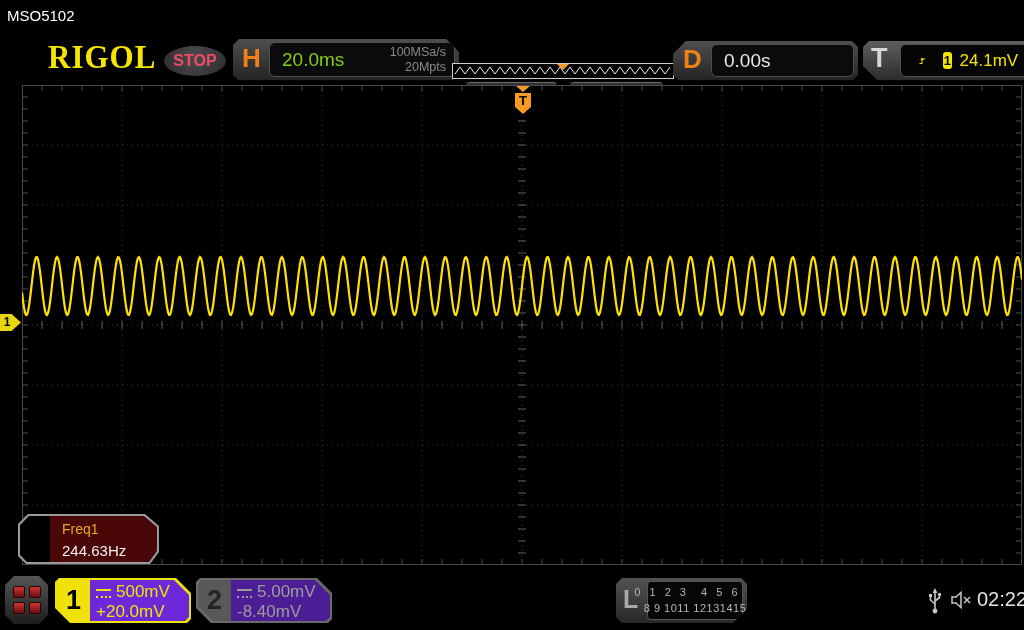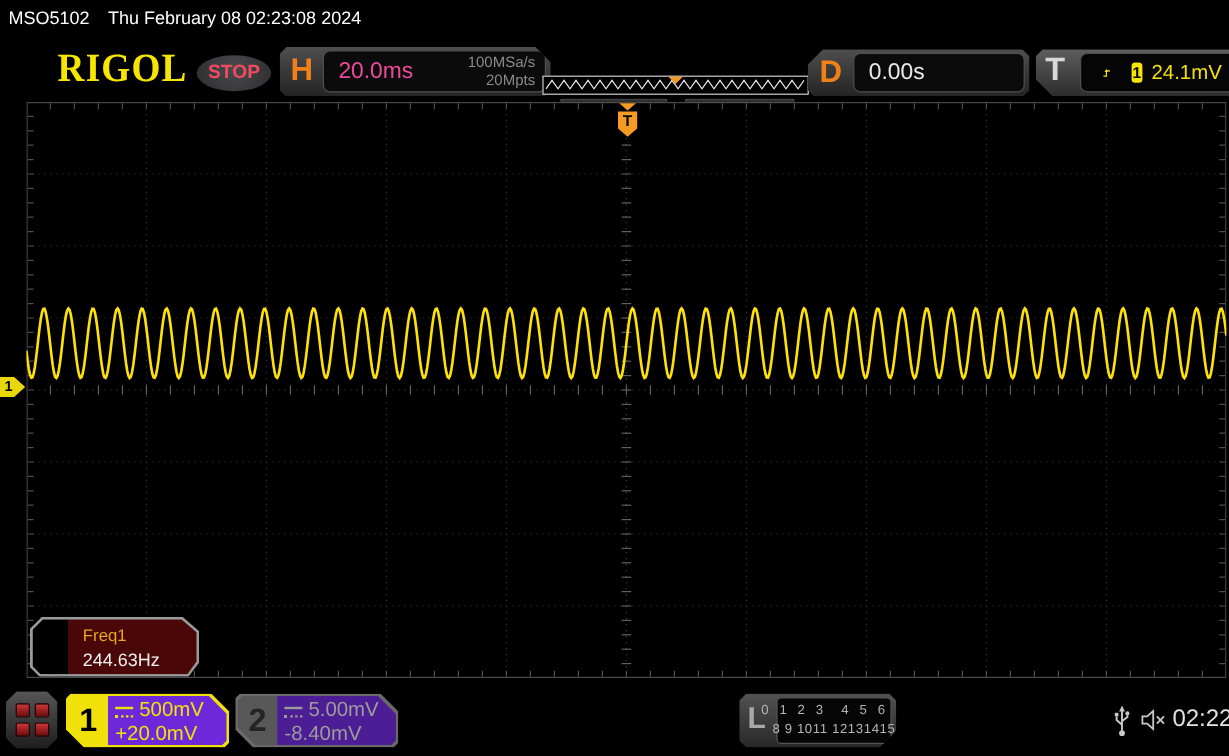--- a/index.html
+++ b/index.html
@@ -22,21 +22,21 @@
     color:#ef4b62; font-weight:bold; font-size:16px; }
   .hd-block { background:linear-gradient(180deg,#4e4e4e,#242424); }
   .hd-inset { position:absolute; top:3px; bottom:3px; background:#0b0b0b;
     border:1px solid #4f4f4f; border-radius:6px; display:flex; align-items:center; }
   .blk-letter { font-weight:bold; font-size:26px; color:#f08018; }
   #h-block { left:193px; top:9px; width:226px; height:41px;
     clip-path:polygon(6px 0, calc(100% - 13px) 0, 100% 13px, 100% calc(100% - 5px),
       calc(100% - 5px) 100%, 5px 100%, 0 calc(100% - 5px), 0 6px); }
   #h-block .blk-letter { position:absolute; left:9px; top:4px; }
   #h-block .hd-inset { left:36px; right:4px; }
-  #h-timebase { color:#ec4899; font-size:19px; margin-left:12px; }
+  #h-timebase { color:#84cc16; font-size:19px; margin-left:12px; }
   #h-rates { margin-left:auto; margin-right:8px; text-align:right; color:#8a8a8a;
     font-size:12.5px; line-height:1.15; }
   #preview-strip { left:412px; top:33px; width:222px; height:16px; background:#000;
     border:1px solid #cfcfcf; }
   #preview-tri { position:absolute; left:104px; top:0; width:0; height:0;
     border-left:6px solid transparent; border-right:6px solid transparent;
     border-top:6px solid #f59a23; }
   .hdr-btn { top:52px; height:27px; background:linear-gradient(180deg,#323232,#101010);
     border:1px solid #000; border-top:1px solid #6a6a6a; border-radius:5px;
     display:flex; align-items:center; justify-content:center;
@@ -64,21 +64,21 @@
   #t-mode { color:#8dc63f; font-size:15px; font-weight:bold; margin-left:14px; margin-right:10px; }
 
   
   #plot { left:22px; top:85px; width:1000px; height:480px; background:#000; }
   #ground-marker { left:0; top:314px; width:21px; height:17px; background:#e8d70a;
     clip-path:polygon(0 0, 55% 0, 100% 50%, 55% 100%, 0 100%);
     color:#000; font-size:12px; font-weight:bold; line-height:17px; text-align:center;
     padding-right:7px; }
 
   
-  #meas-box { left:25px; top:514px; width:141px; height:50px; background:#9a9a9a;
+  #meas-box { left:18px; top:514px; width:141px; height:50px; background:#9a9a9a;
     clip-path:polygon(10px 0, calc(100% - 14px) 0, 100% 12px, 100% calc(100% - 12px),
       calc(100% - 9px) 100%, 8px 100%, 0 calc(100% - 8px), 0 10px); }
   #meas-inner { position:absolute; inset:2px;
     clip-path:polygon(9px 0, calc(100% - 13px) 0, 100% 11px, 100% calc(100% - 11px),
       calc(100% - 8px) 100%, 7px 100%, 0 calc(100% - 7px), 0 9px);
     background:linear-gradient(90deg, #000 0 30px, #4a0707 30px); }
   #meas-name { position:absolute; left:42px; top:5px; color:#e8a81c; font-size:14px; }
   #meas-value { position:absolute; left:42px; top:26px; color:#f0f0f0; font-size:15px; }
 
   
@@ -125,21 +125,20 @@
 
   #usb-icon { left:928px; top:587px; }
   #mute-icon { left:950px; top:590px; }
   #clock { left:977px; top:588px; color:#e2e2e2; font-size:20px; }
 </style>
 </head>
 <body>
 
 <div id="topbar" class="abs">
   <span class="model">MSO5102</span>
-  <span class="datetime">Thu February 08 02:23:08 2024</span>
 </div>
 
 <div id="header" class="abs">
   <div id="logo" class="abs">RIGOL</div>
   <div id="stop-badge" class="abs">STOP</div>
 
   <div id="h-block" class="abs hd-block">
     <span class="blk-letter">H</span>
     <div class="hd-inset">
       <span id="h-timebase">20.0ms</span>

